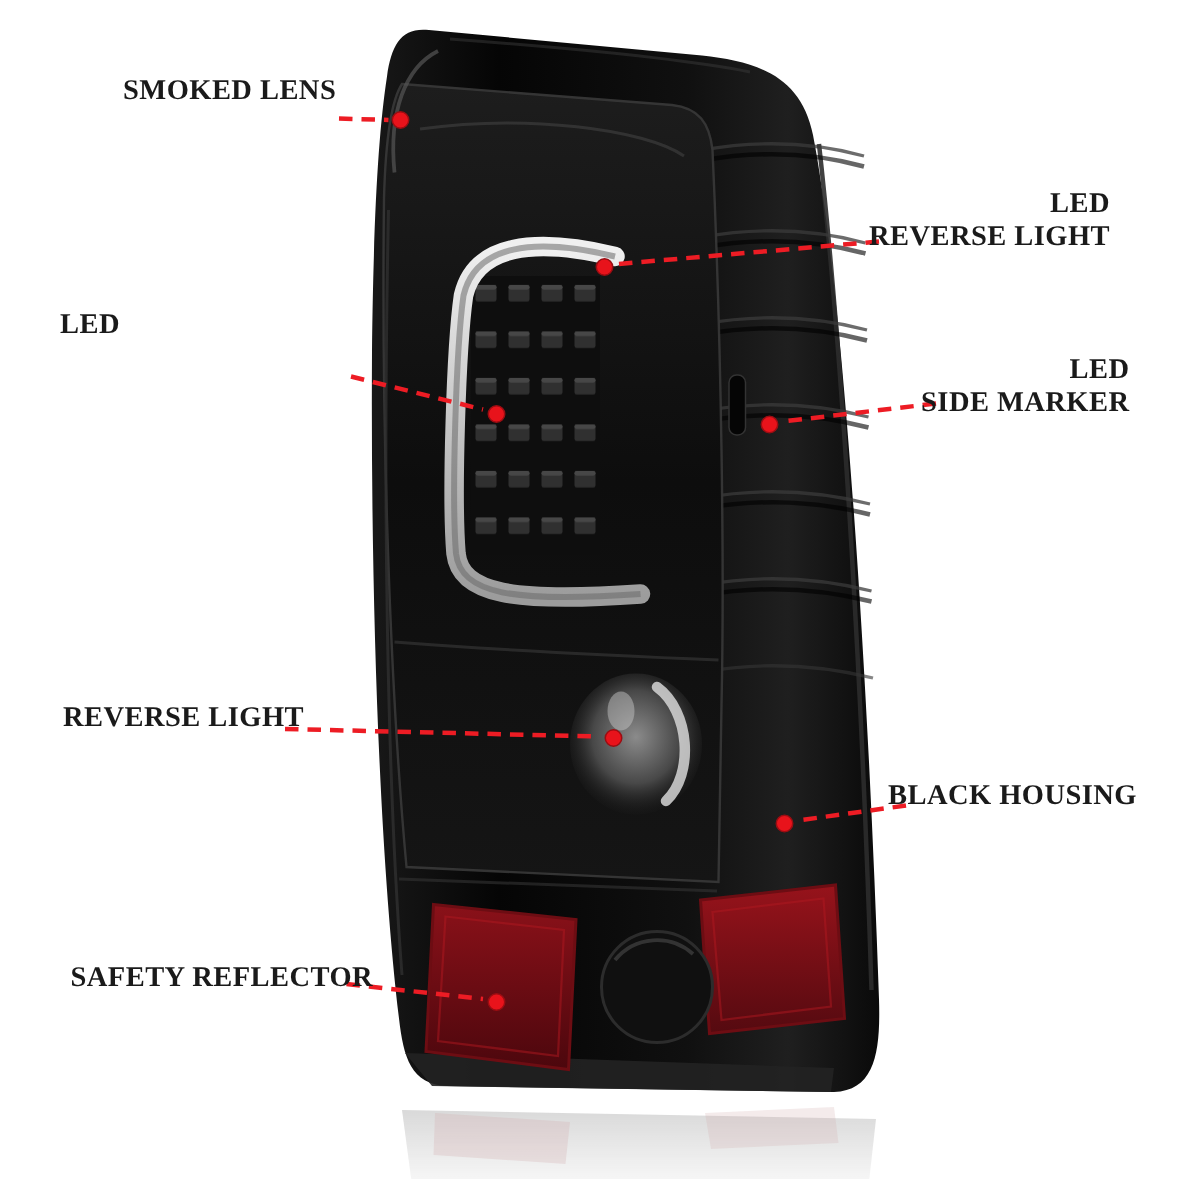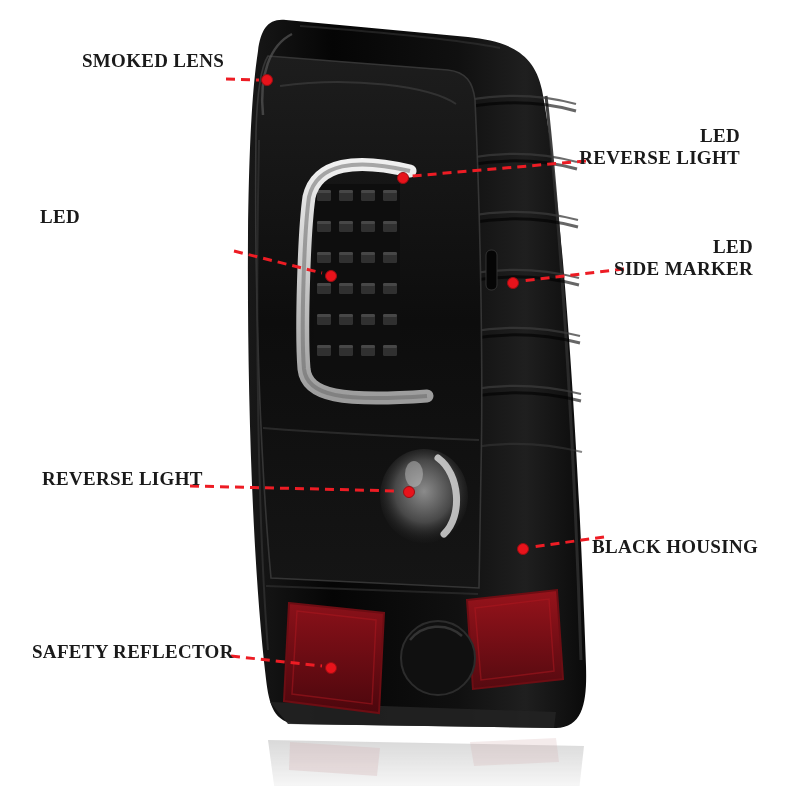--- a/index.html
+++ b/index.html
@@ -10,22 +10,22 @@
                  letter-spacing:.3px;color:var(--label-text,#1a1a1a);white-space:nowrap;}
   .callout-label .line:empty{display:none;}
   .align-right{text-align:right;}
   .callout-line{stroke:var(--callout-line,#ed1c24);stroke-width:3;stroke-dasharray:9 6;fill:none;}
   .callout-dot{fill:var(--callout-dot,#e8131b);stroke:#9b0d12;stroke-width:1;}
   .pos-smoked-lens{left:82px;top:50px;}
   .pos-running-light{right:60px;top:125px;}
   .pos-brake-turn{left:40px;top:206px;}
   .pos-side-marker{right:47px;top:236px;}
   .pos-reverse{left:42px;top:468px;}
-  .pos-housing{right:42px;top:536px;}
-  .pos-reflector{left:32px;top:641px;}
+  .pos-housing{right:42px;top:520px;}
+  .pos-reflector{left:47px;top:641px;}
 </style>
 </head>
 <body>
 
 <div class="canvas">
 
   <svg class="art" viewBox="0 0 800 800">
     <defs>
       <linearGradient id="gBody" x1="0" y1="0" x2="1" y2="0">
         <stop offset="0" stop-color="#181818"></stop>

